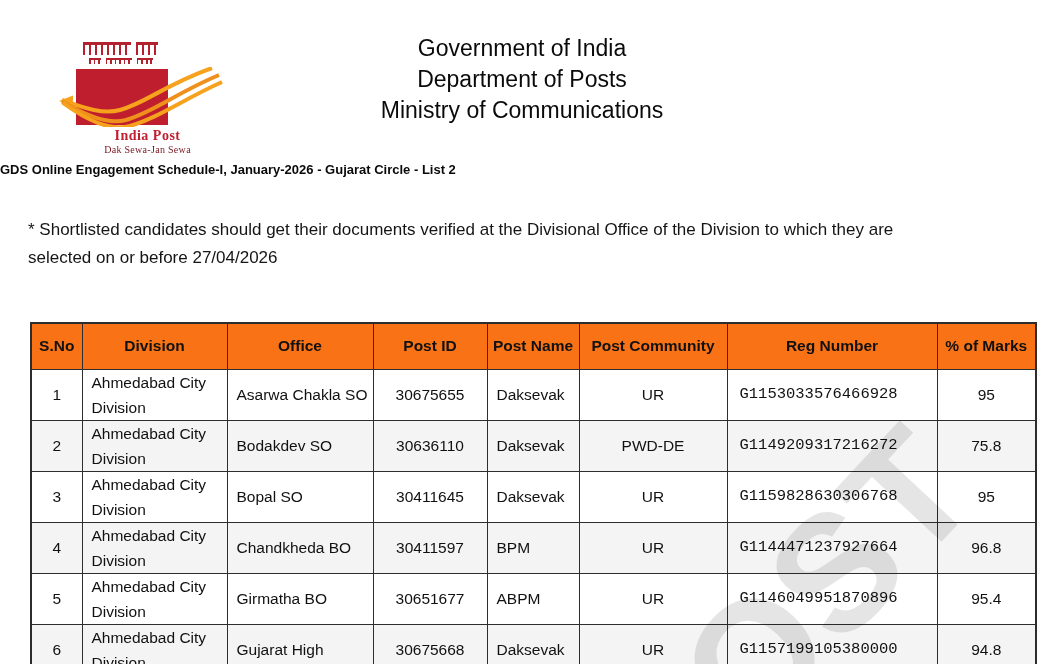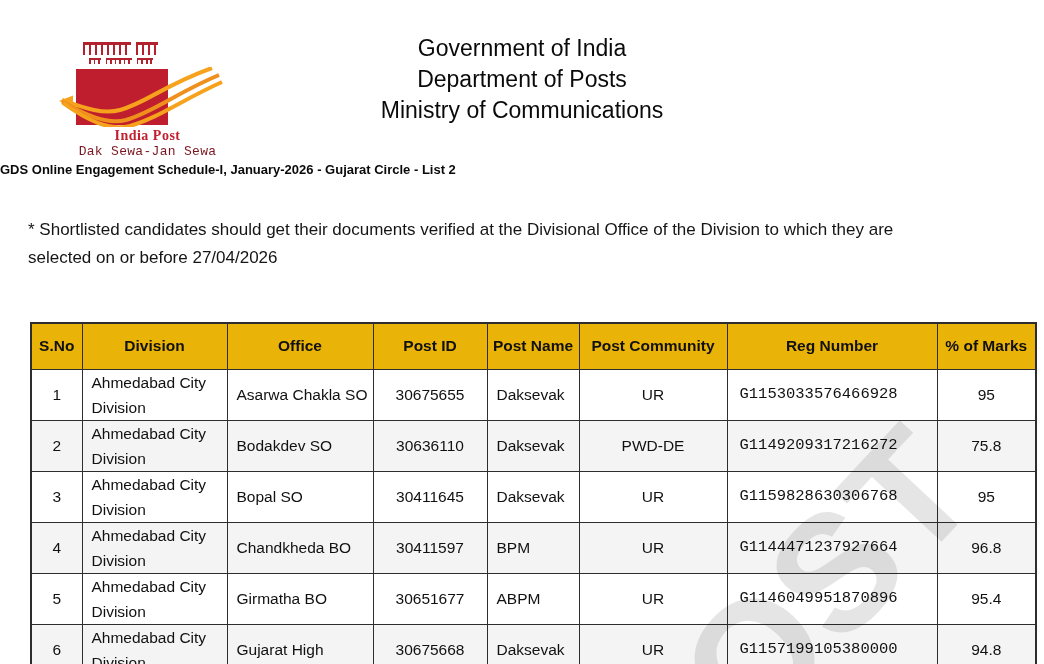--- a/index.html
+++ b/index.html
@@ -37,22 +37,22 @@
   .logo-en {
     font-family: "Liberation Serif", serif;
     font-size: 14px;
     font-weight: 600;
     color: #c11f2f;
     margin-left: 14px;
     margin-top: 1px;
     letter-spacing: 0.5px;
   }
   .logo-en-sub {
-    font-family: Liberation Mono, monospace;
-    font-size: 13px;
+    font-family: Liberation Serif, serif;
+    font-size: 10px;
     color: #7a1520;
     margin-left: 14px;
     letter-spacing: 0.3px;
   }
 
   
   .gov-header {
     position: absolute;
     left: 0; top: 33px;
     width: 100%;
@@ -92,21 +92,21 @@
     font-size: 15.5px;
     z-index: 1;
   }
   .schedule-table th, .schedule-table td {
     border: 1.5px solid #2d2d2d;
     vertical-align: middle;
     overflow: hidden;
   }
   .schedule-table th {
     height: 46px;
-    background: #eab308;
+    background: #f97316;
     font-weight: bold;
     text-align: center;
     padding: 0 2px;
   }
   .schedule-table td {
     height: 50px;
     line-height: 25px;
     padding: 0 4px;
   }
   .schedule-table tbody tr:nth-child(even) td { background: #f4f4f4; }

